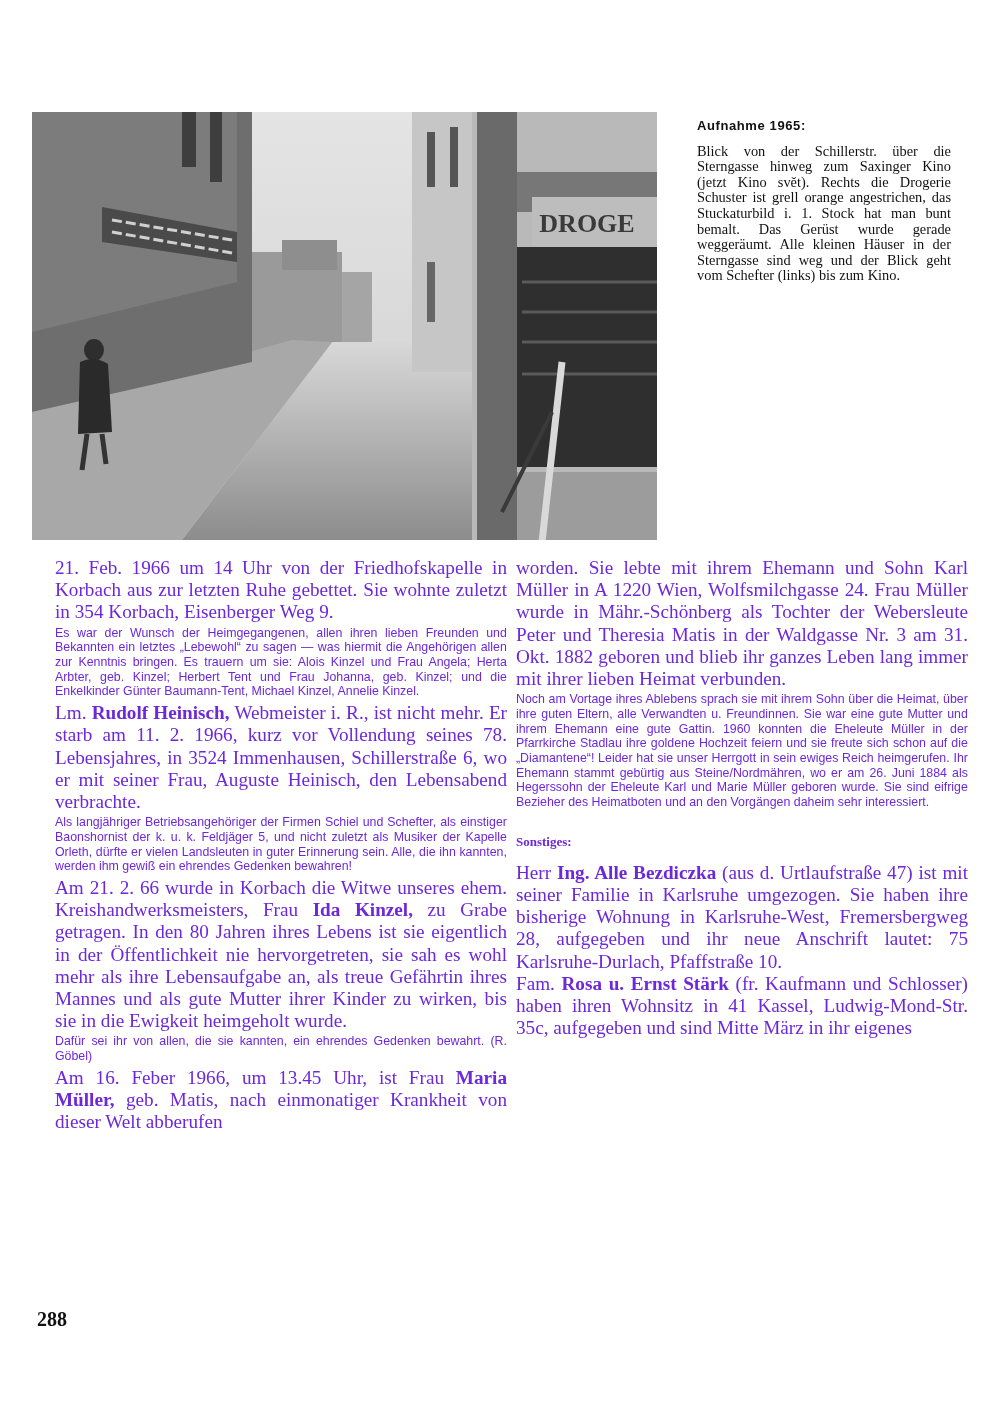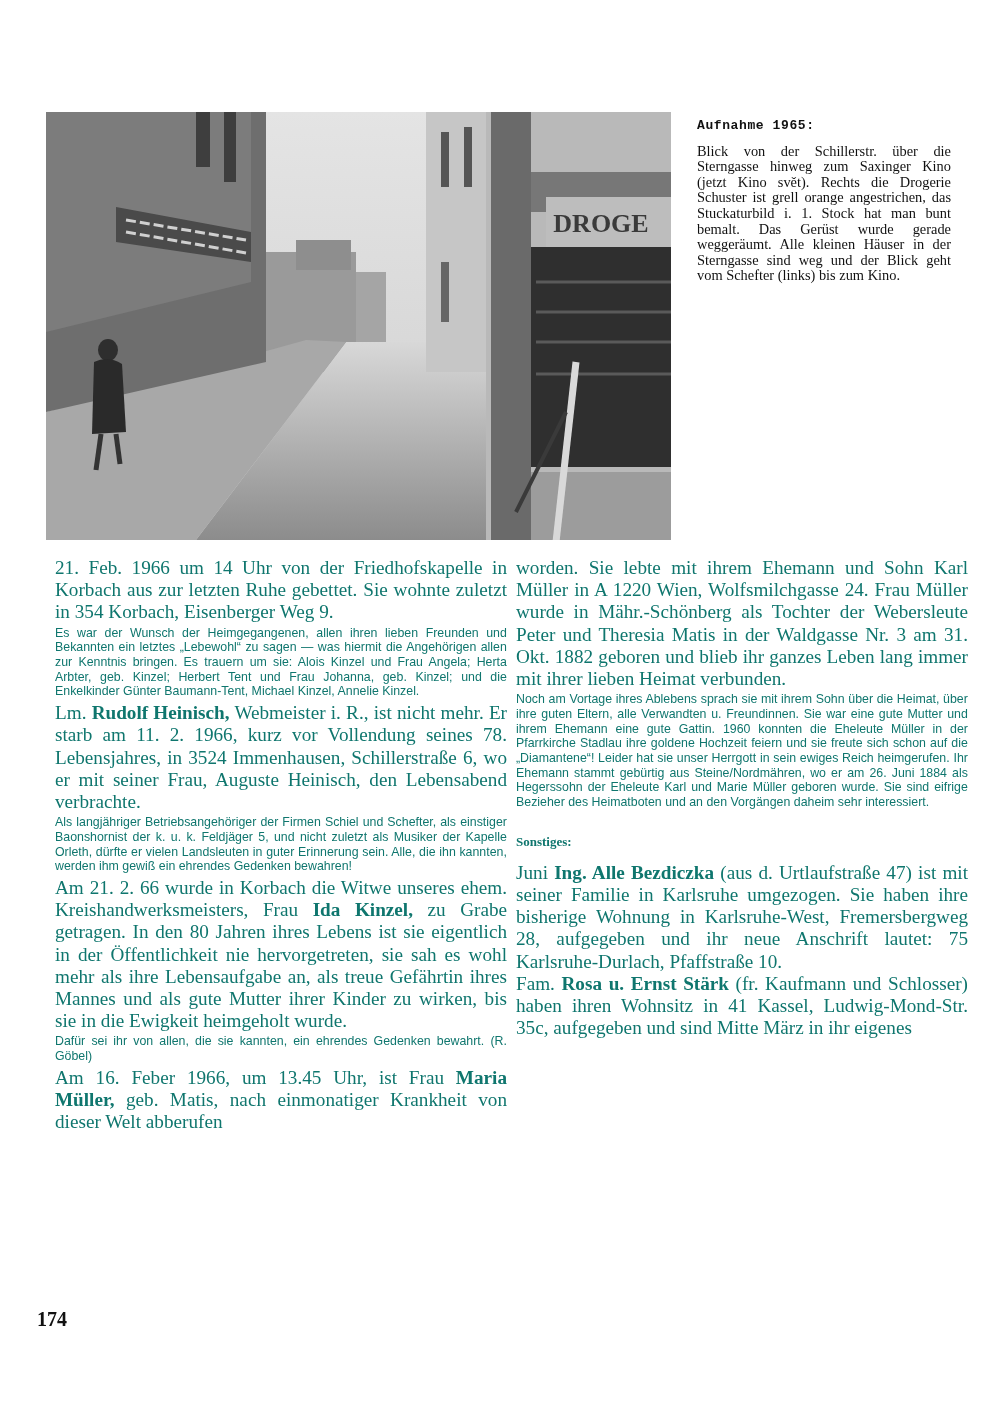--- a/index.html
+++ b/index.html
@@ -1,38 +1,38 @@
 <!DOCTYPE html>
 <html><head>
 <meta charset="utf-8">
 <style>
   html, body { margin: 0; padding: 0; background: #ffffff; }
   body { width: 1000px; height: 1407px; position: relative; overflow: hidden; color: #1a1a1a; }
 
   
   .photo {
-    position: absolute; left: 46px; top: 112px; width: 625px; height: 428px;
+    position: absolute; left: 32px; top: 112px; width: 625px; height: 428px;
     background: #8a8a8a; overflow: hidden;
   }
   .photo svg { width: 100%; height: 100%; display: block; }
 
   
   .caption {
     position: absolute; left: 697px; top: 118px; width: 254px;
     font-family: "Liberation Serif", serif; font-size: 14.4px; line-height: 15.6px;
     text-align: justify; color: #111;
   }
   .caption .cap-title {
-    font-family: Liberation Mono, monospace; font-weight: bold; font-size: 13px;
+    font-family: Liberation Sans, sans-serif; font-weight: bold; font-size: 13px;
     letter-spacing: 0.6px; margin-bottom: 10px; display: block;
   }
   .caption .cap-body { font-family: Liberation Serif, serif; font-stretch: condensed; }
 
   
-  .col { position: absolute; top: 557px; width: 452px; font-family: "Liberation Serif", serif; color: #0f766e; }
+  .col { position: absolute; top: 557px; width: 452px; font-family: "Liberation Serif", serif; color: #6d28d9; }
   .col-left { left: 55px; }
   .col-right { left: 516px; }
 
   .big { font-size: 19.2px; line-height: 22.2px; text-align: justify; margin: 0; }
   .small {
     font-family: "Liberation Sans", sans-serif; font-size: 13.3px; line-height: 14.7px;
     text-align: justify; margin: 2px 0 3px 0; transform: scaleX(0.93); transform-origin: left top;
     width: 107.5%;
   }
   .bold { font-weight: bold; }
@@ -116,17 +116,17 @@
   <p class="small">Als langjähriger Betriebsangehöriger der Firmen Schiel und Schefter, als einstiger Baonshornist der k. u. k. Feldjäger 5, und nicht zuletzt als Musiker der Kapelle Orleth, dürfte er vielen Landsleuten in guter Erinnerung sein. Alle, die ihn kannten, werden ihm gewiß ein ehrendes Gedenken bewahren!</p>
   <p class="big"><span>Am 21. 2. 66 wurde in Korbach die Witwe unseres ehem. Kreishandwerksmeisters, Frau </span><span class="bold">Ida Kinzel,</span><span> zu Grabe getragen. In den 80 Jahren ihres Lebens ist sie eigentlich in der Öffentlichkeit nie hervorgetreten, sie sah es wohl mehr als ihre Lebensaufgabe an, als treue Gefährtin ihres Mannes und als gute Mutter ihrer Kinder zu wirken, bis sie in die Ewigkeit heimgeholt wurde.</span></p>
   <p class="small">Dafür sei ihr von allen, die sie kannten, ein ehrendes Gedenken bewahrt. (R. Göbel)</p>
   <p class="big"><span>Am 16. Feber 1966, um 13.45 Uhr, ist Frau </span><span class="bold">Maria Müller,</span><span> geb. Matis, nach einmonatiger Krankheit von dieser Welt abberufen</span></p>
 </div>
 
 <div class="col col-right">
   <p class="big">worden. Sie lebte mit ihrem Ehemann und Sohn Karl Müller in A 1220 Wien, Wolfsmilchgasse 24. Frau Müller wurde in Mähr.-Schönberg als Tochter der Webersleute Peter und Theresia Matis in der Waldgasse Nr. 3 am 31. Okt. 1882 geboren und blieb ihr ganzes Leben lang immer mit ihrer lieben Heimat verbunden.</p>
   <p class="small">Noch am Vortage ihres Ablebens sprach sie mit ihrem Sohn über die Heimat, über ihre guten Eltern, alle Verwandten u. Freundinnen. Sie war eine gute Mutter und ihrem Ehemann eine gute Gattin. 1960 konnten die Eheleute Müller in der Pfarrkirche Stadlau ihre goldene Hochzeit feiern und sie freute sich schon auf die „Diamantene“! Leider hat sie unser Herrgott in sein ewiges Reich heimgerufen. Ihr Ehemann stammt gebürtig aus Steine/Nordmähren, wo er am 26. Juni 1884 als Hegerssohn der Eheleute Karl und Marie Müller geboren wurde. Sie sind eifrige Bezieher des Heimatboten und an den Vorgängen daheim sehr interessiert.</p>
   <div class="section-head">Sonstiges:</div>
-  <p class="big"><span>Juni </span><span class="bold">Ing. Alle Bezdiczka</span><span> (aus d. Urtlaufstraße 47) ist mit seiner Familie in Karlsruhe umgezogen. Sie haben ihre bisherige Wohnung in Karlsruhe-West, Fremersbergweg 28, aufgegeben und ihr neue Anschrift lautet: 75 Karlsruhe-Durlach, Pfaffstraße 10.</span></p>
+  <p class="big"><span>Herr </span><span class="bold">Ing. Alle Bezdiczka</span><span> (aus d. Urtlaufstraße 47) ist mit seiner Familie in Karlsruhe umgezogen. Sie haben ihre bisherige Wohnung in Karlsruhe-West, Fremersbergweg 28, aufgegeben und ihr neue Anschrift lautet: 75 Karlsruhe-Durlach, Pfaffstraße 10.</span></p>
   <p class="big"><span>Fam. </span><span class="bold">Rosa u. Ernst Stärk</span><span> (fr. Kaufmann und Schlosser) haben ihren Wohnsitz in 41 Kassel, Ludwig-Mond-Str. 35c, aufgegeben und sind Mitte März in ihr eigenes</span></p>
 </div>
 
-<div class="page-number">174</div>
+<div class="page-number">288</div>
 
 </body></html>

